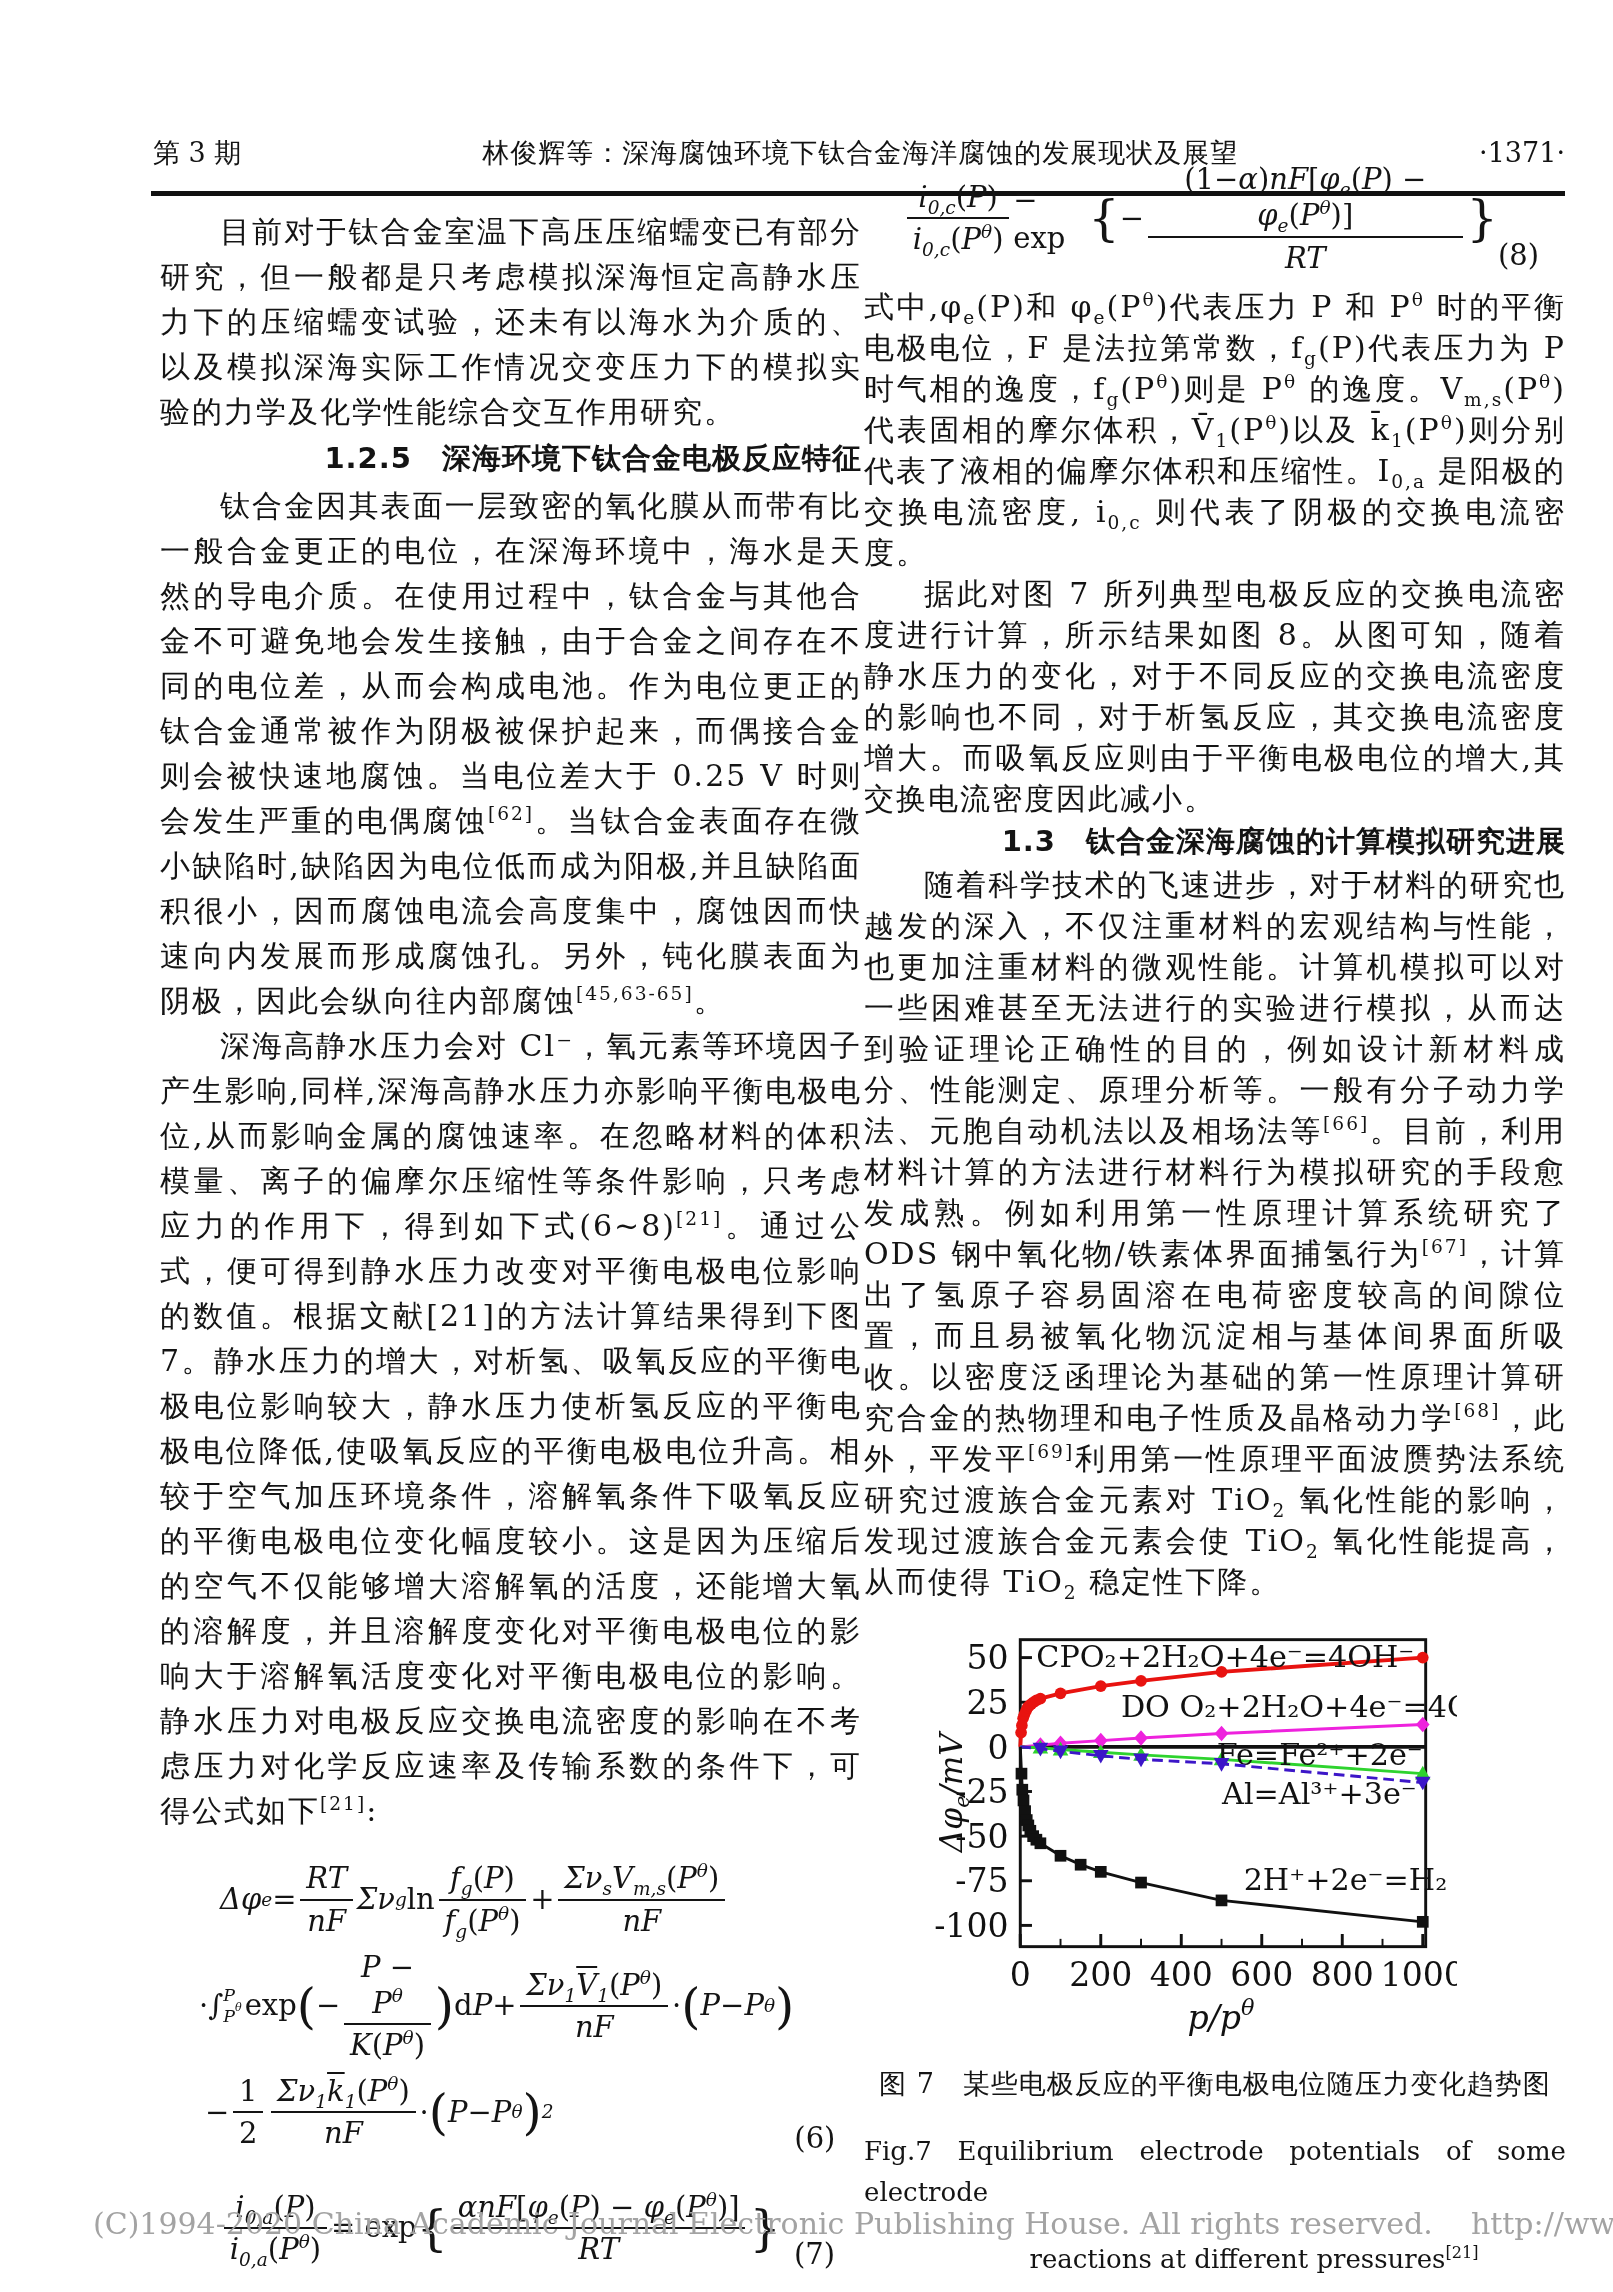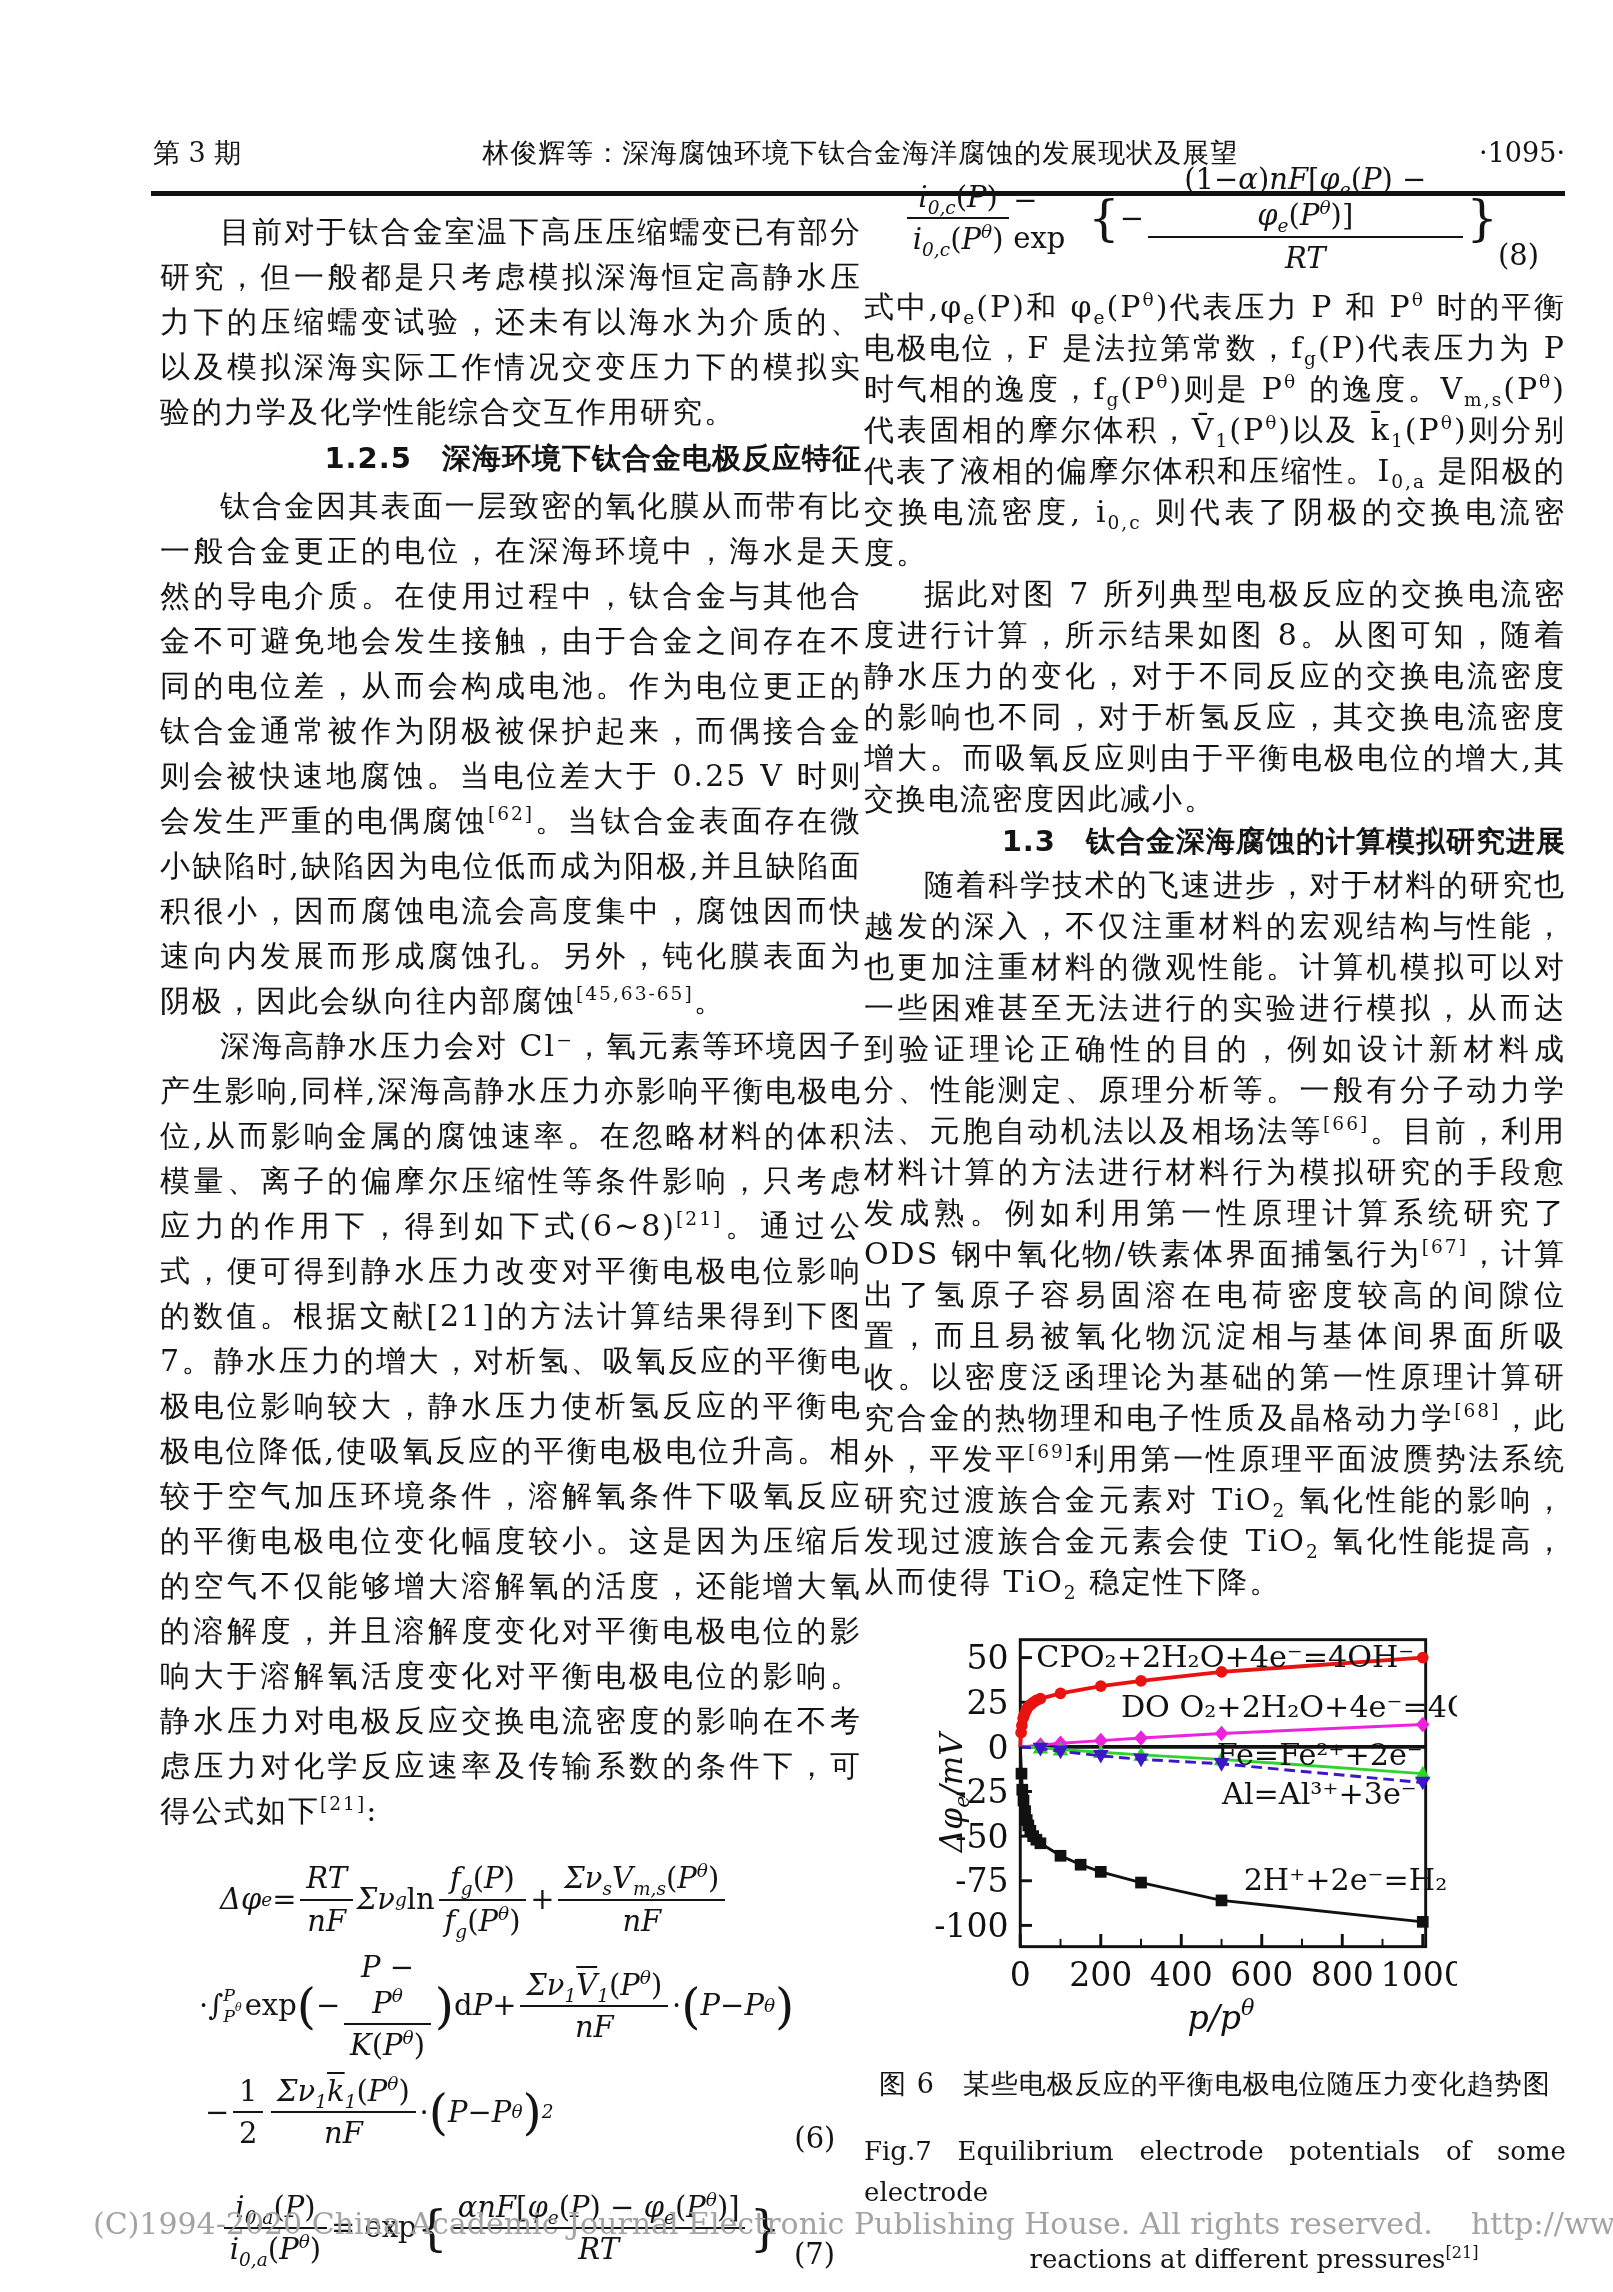--- a/index.html
+++ b/index.html
@@ -47,21 +47,21 @@
   .footer{position:absolute;left:53px;top:2206px;font-size:30px;color:#a3a3a3;white-space:pre;}
 </style>
 </head>
 <body>
 
 <div class="page">
 
   <div class="hdr">
     <span>第 3 期</span>
     <span class="title">林俊辉等：深海腐蚀环境下钛合金海洋腐蚀的发展现状及展望</span>
-    <span>·1095·</span>
+    <span>·1371·</span>
   </div>
   <div class="rule"></div>
 
   <div class="col colL">
     <p class="body">目前对于钛合金室温下高压压缩蠕变已有部分研究，但一般都是只考虑模拟深海恒定高静水压力下的压缩蠕变试验，还未有以海水为介质的、以及模拟深海实际工作情况交变压力下的模拟实验的力学及化学性能综合交互作用研究。</p>
     <p class="h-sec">1.2.5　深海环境下钛合金电极反应特征</p>
     <p class="body">钛合金因其表面一层致密的氧化膜从而带有比一般合金更正的电位，在深海环境中，海水是天然的导电介质。在使用过程中，钛合金与其他合金不可避免地会发生接触，由于合金之间存在不同的电位差，从而会构成电池。作为电位更正的钛合金通常被作为阴极被保护起来，而偶接合金则会被快速地腐蚀。当电位差大于 0.25 V 时则会发生严重的电偶腐蚀<sup>[62]</sup>。当钛合金表面存在微小缺陷时,缺陷因为电位低而成为阳极,并且缺陷面积很小，因而腐蚀电流会高度集中，腐蚀因而快速向内发展而形成腐蚀孔。另外，钝化膜表面为阴极，因此会纵向往内部腐蚀<sup>[45,63-65]</sup>。</p>
     <p class="body">深海高静水压力会对 Cl⁻，氧元素等环境因子产生影响,同样,深海高静水压力亦影响平衡电极电位,从而影响金属的腐蚀速率。在忽略材料的体积模量、离子的偏摩尔压缩性等条件影响，只考虑应力的作用下，得到如下式(6~8)<sup>[21]</sup>。通过公式，便可得到静水压力改变对平衡电极电位影响的数值。根据文献[21]的方法计算结果得到下图 7。静水压力的增大，对析氢、吸氧反应的平衡电极电位影响较大，静水压力使析氢反应的平衡电极电位降低,使吸氧反应的平衡电极电位升高。相较于空气加压环境条件，溶解氧条件下吸氧反应的平衡电极电位变化幅度较小。这是因为压缩后的空气不仅能够增大溶解氧的活度，还能增大氧的溶解度，并且溶解度变化对平衡电极电位的影响大于溶解氧活度变化对平衡电极电位的影响。静水压力对电极反应交换电流密度的影响在不考虑压力对化学反应速率及传输系数的条件下，可得公式如下<sup>[21]</sup>:</p>
 
     <div class="eqrow">
@@ -277,20 +277,20 @@
           <rect x="167.95" y="237.912" width="12" height="12" fill="#111111"></rect>
           <rect x="188.6" y="245.24" width="12" height="12" fill="#111111"></rect>
           <rect x="229.89999999999998" y="256.23199999999997" width="12" height="12" fill="#111111"></rect>
           <rect x="312.5" y="274.552" width="12" height="12" fill="#111111"></rect>
           <rect x="519" y="296.536" width="12" height="12" fill="#111111"></rect>
           <text x="341.215" y="269.56" text-anchor="start" font-size="31">2H⁺+2e⁻=H₂</text>
           <text x="52" y="170" text-anchor="middle" font-size="32" font-style="italic" transform="rotate(-90 52 170)"><tspan>Δφ</tspan><tspan dy="7" font-size="21">e</tspan><tspan dy="-7">/mV</tspan></text>
           <text x="318" y="412" text-anchor="middle" font-size="34" font-style="italic"><tspan>p/p</tspan><tspan dy="-14" font-size="23">θ</tspan></text>
         </svg>
     </div>
-    <p class="cap-cn">图 6　某些电极反应的平衡电极电位随压力变化趋势图</p>
+    <p class="cap-cn">图 7　某些电极反应的平衡电极电位随压力变化趋势图</p>
     <p class="cap-en1">Fig.7 Equilibrium electrode potentials of some electrode</p>
     <p class="cap-en2">reactions at different pressures<sup>[21]</sup></p>
   </div>
 
   <div class="footer">(C)1994-2020 China Academic Journal Electronic Publishing House. All rights reserved.    http://www.cnki.net</div>
 </div>
 
 
 </body></html>

